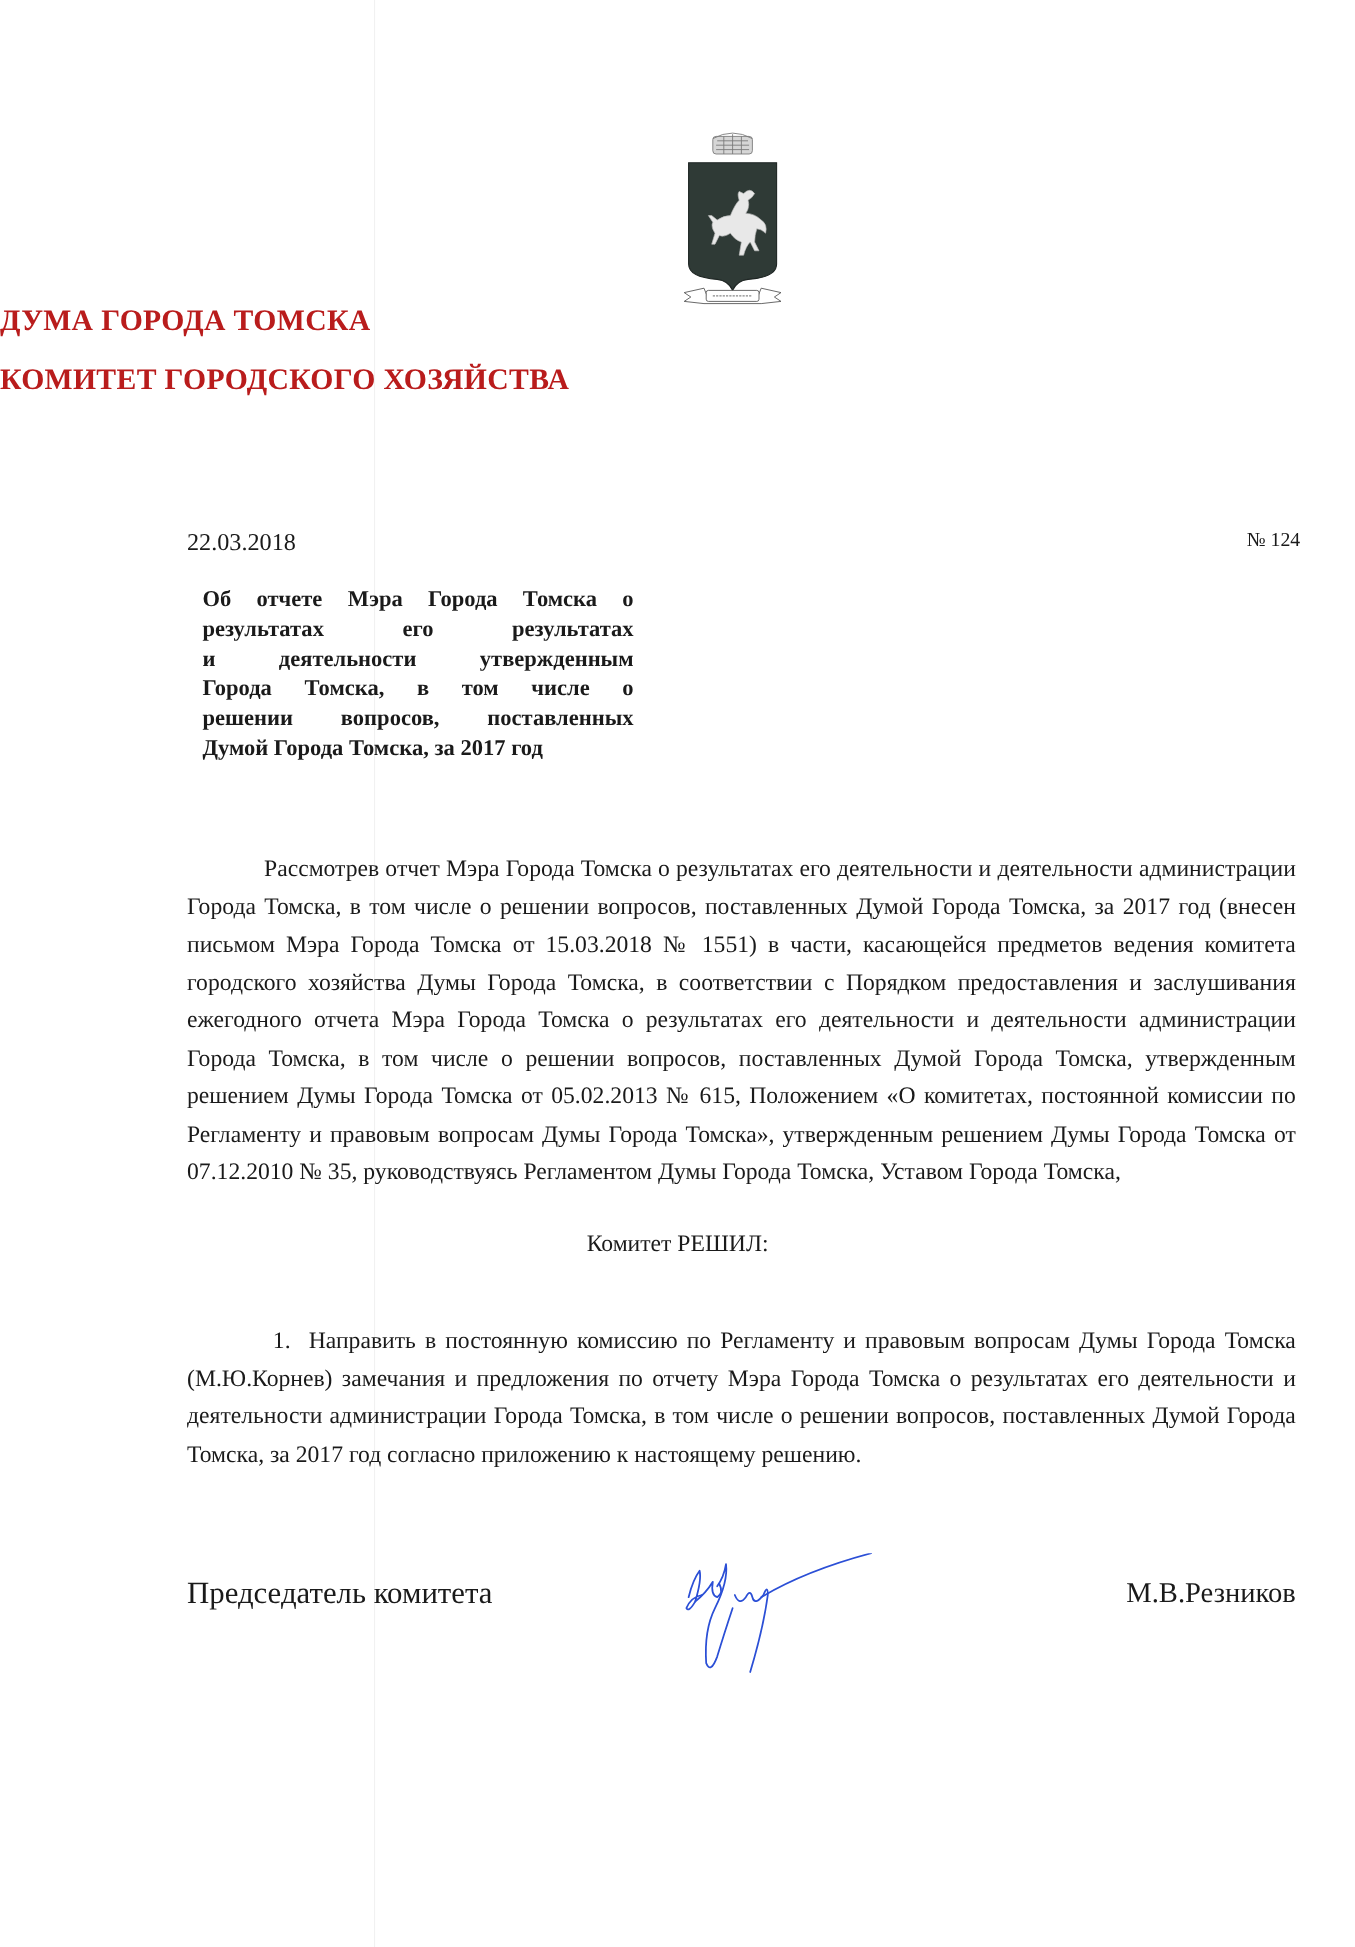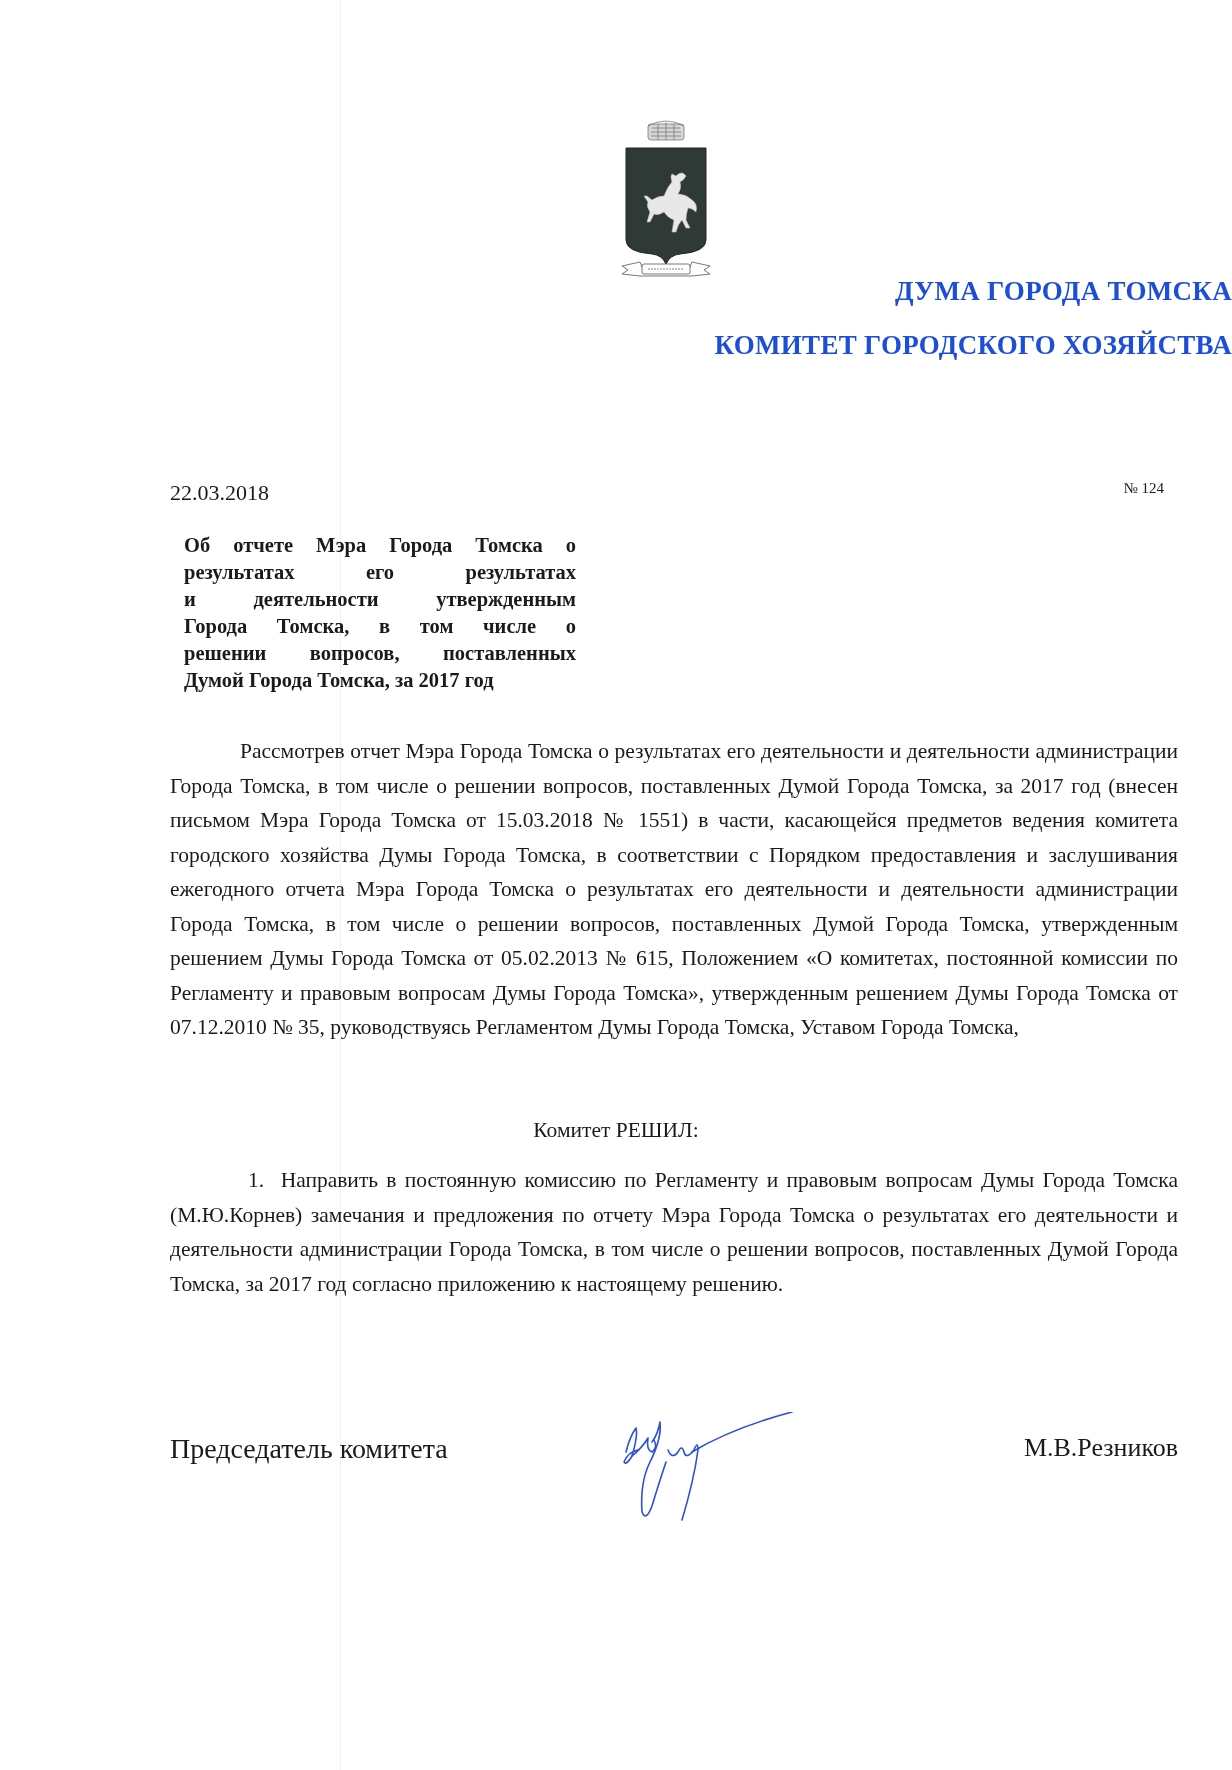--- a/index.html
+++ b/index.html
@@ -1,31 +1,31 @@
 <!DOCTYPE html>
 <html><head>
 <meta charset="utf-8">
 <style>
   html, body { margin: 0; padding: 0; background: #ffffff; }
   body { width: 1232px; height: 1770px; position: relative; overflow: hidden;
          font-family: "Liberation Serif", "DejaVu Serif", serif; color: #1a1a1a; }
   .page { position: absolute; left: 0; top: 0; width: 1232px; height: 1770px; background: #ffffff; }
   .fold-line { position: absolute; left: 340px; top: 0; width: 1px; height: 1770px; background: #f1f1f1; }
   .emblem { position: absolute; left: 618px; top: 118px; width: 96px; height: 160px; }
-  .hdr { position: absolute; left: 0; width: 1232px; text-align: right; font-weight: bold; color: #1d4ed8; }
+  .hdr { position: absolute; left: 0; width: 1232px; text-align: left; font-weight: bold; color: #b91c1c; }
   .hdr1 { top: 276px; font-size: 27px; letter-spacing: 0.3px; }
   .hdr2 { top: 330px; font-size: 27px; letter-spacing: 0.3px; }
   .hdr3 { top: 392px; font-size: 24px; letter-spacing: 1px; }
   .date { position: absolute; left: 170px; top: 480px; font-size: 22px; text-align: center; }
-  .docnum { position: absolute; right: 68px; top: 480px; font-size: 15px; }
+  .docnum { position: absolute; right: 50px; top: 480px; font-size: 18px; }
   .subject { position: absolute; left: 184px; top: 532px; width: 392px; font-size: 20.5px; font-weight: bold;
              line-height: 27px; text-align: justify; text-align-last: justify; }
   .subject .last { text-align-last: left; }
   .body { position: absolute; left: 170px; width: 1008px; font-size: 21.5px; line-height: 34.5px;
-          text-align: justify; }
+          text-align: justify; margin-top: 38px; }
   .p1 { top: 734px; text-indent: 70px; }
   .resolved { position: absolute; left: 0; width: 1232px; top: 1118px; text-align: center; font-size: 21.5px; }
   .p2 { top: 1163px; text-indent: 78px; }
   .sign-role { position: absolute; left: 170px; top: 1433px; font-size: 28px; }
   .sign-name { position: absolute; right: 54px; top: 1433px; font-size: 26px; }
   .signature { position: absolute; left: 612px; top: 1412px; width: 210px; height: 120px; }
 </style>
 </head>
 <body>
 

